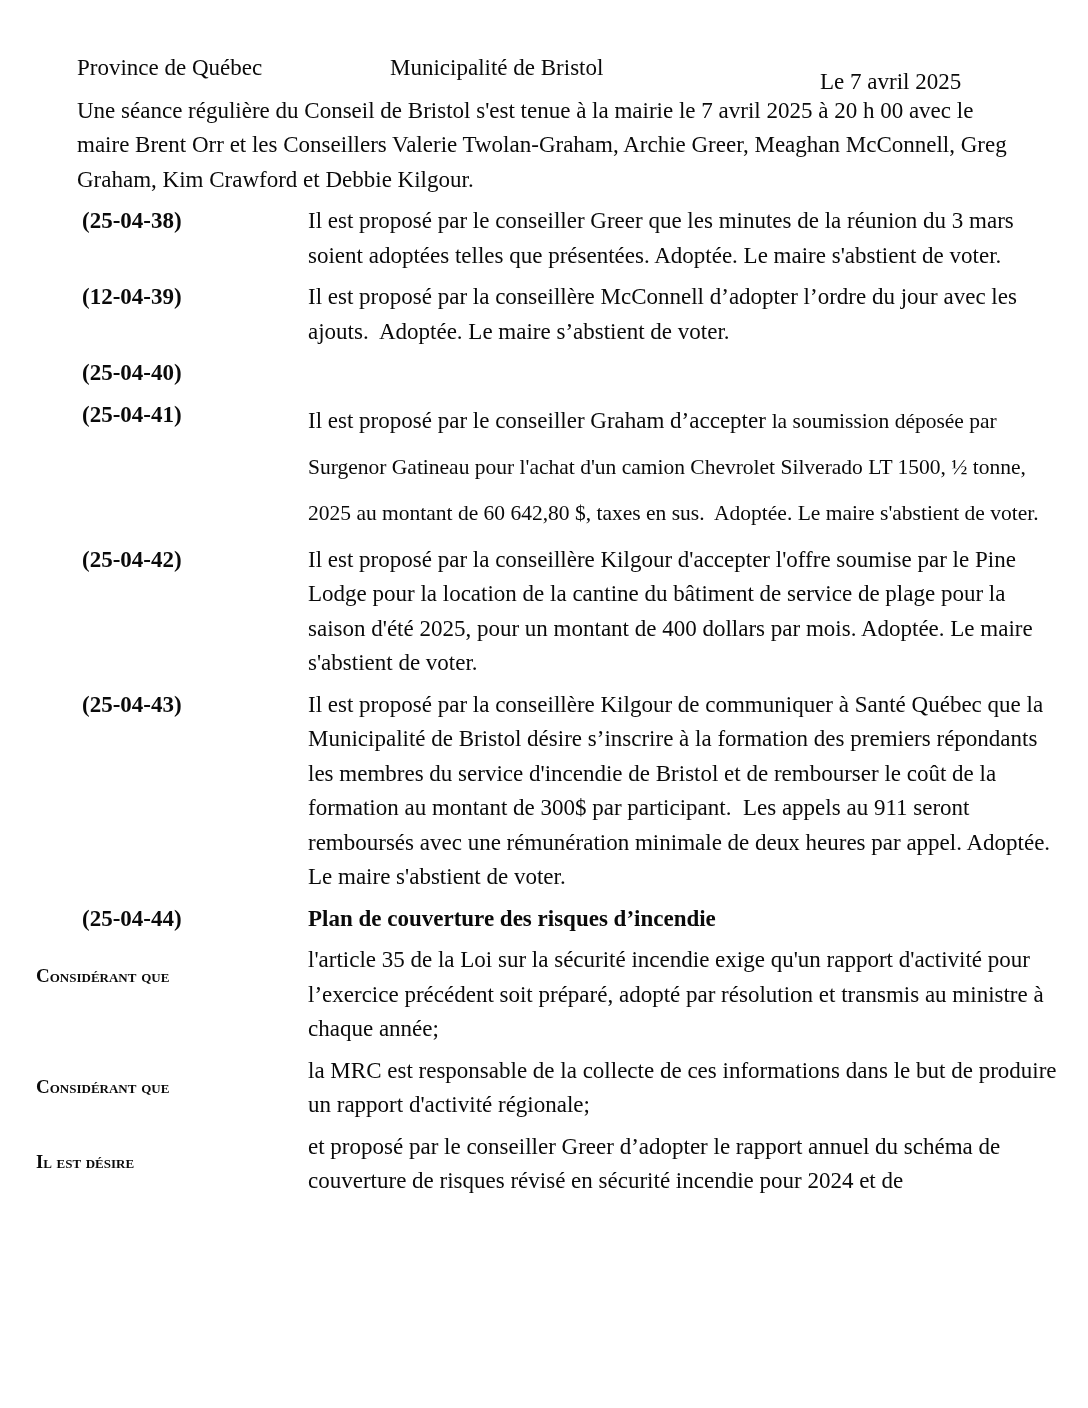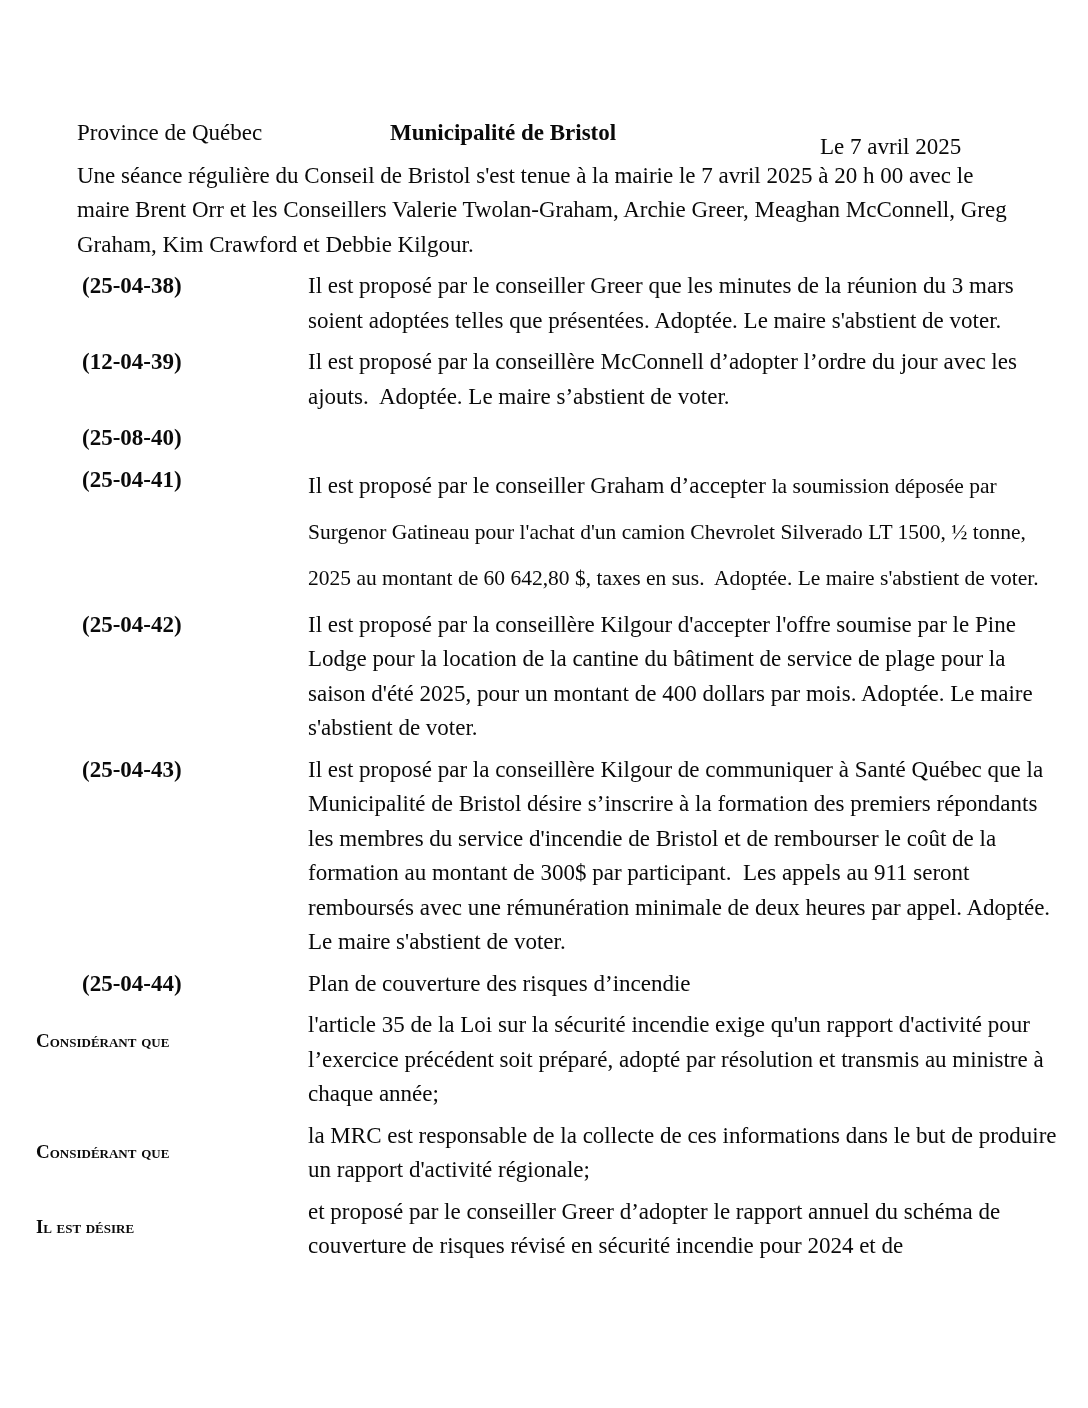--- a/index.html
+++ b/index.html
@@ -6,52 +6,52 @@
   .page {
     position: relative;
     width: 1088px;
     height: 1408px;
     box-sizing: border-box;
     background: #ffffff;
     color: #0a0a0a;
     font-family: "Liberation Serif", "DejaVu Serif", serif;
     font-size: 23px;
     line-height: 34.5px;
-    padding-top: 116px;
+    padding-top: 51px;
     overflow: hidden;
   }
   .header-row {
     position: relative;
     height: 34.5px;
     margin-left: 77px;
     margin-right: 60px;
     margin-bottom: 8px;
   }
   .header-row .h-prov { position: absolute; left: 0; top: 0; white-space: nowrap; }
-  .header-row .h-muni { position: absolute; left: 313px; top: 0; white-space: nowrap; font-weight: bold; }
+  .header-row .h-muni { position: absolute; left: 313px; top: 0; white-space: nowrap; }
   .header-row .h-date { position: absolute; left: 743px; top: 14px; white-space: nowrap; }
   .intro {
     margin: 0 0 7px 77px;
     width: 935px;
     white-space: pre-wrap;
   }
   .row { display: flex; margin-bottom: 7px; }
   .num {
     width: 265px;
     box-sizing: border-box;
     padding-left: 82px;
     font-weight: 700;
     white-space: nowrap;
   }
   .body {
     width: 752px;
     white-space: pre-wrap;
     margin-left: 43px;
   }
-  .body.heading { font-weight: 400; }
+  .body.heading { font-weight: 700; }
   .row.condensed .body { font-size: 21.5px; line-height: 46px; }
   .row.condensed .lead { font-size: 23px; }
   .clause .label {
     width: 265px;
     box-sizing: border-box;
     padding-left: 36px;
     padding-top: 3px;
     font-weight: 700;
     font-variant: small-caps;
     font-size: 19px;
@@ -78,21 +78,21 @@
     <div class="num">(25-04-38)</div>
     <div class="body">Il est proposé par le conseiller Greer que les minutes de la réunion du 3 mars soient adoptées telles que présentées. Adoptée. Le maire s'abstient de voter.</div>
   </div>
 
   <div class="row">
     <div class="num">(12-04-39)</div>
     <div class="body">Il est proposé par la conseillère McConnell d’adopter l’ordre du jour avec les ajouts.  Adoptée. Le maire s’abstient de voter.</div>
   </div>
 
   <div class="row">
-    <div class="num">(25-08-40)</div>
+    <div class="num">(25-04-40)</div>
   </div>
 
   <div class="row condensed">
     <div class="num">(25-04-41)</div>
     <div class="body"><span class="lead">Il est proposé par le conseiller Graham d’accepter </span><span>la soumission déposée par Surgenor Gatineau pour l'achat d'un camion Chevrolet Silverado LT 1500, ½ tonne, 2025 au montant de 60 642,80 $, taxes en sus.  Adoptée. Le maire s'abstient de voter.</span></div>
   </div>
 
   <div class="row">
     <div class="num">(25-04-42)</div>
     <div class="body">Il est proposé par la conseillère Kilgour d'accepter l'offre soumise par le Pine Lodge pour la location de la cantine du bâtiment de service de plage pour la saison d'été 2025, pour un montant de 400 dollars par mois. Adoptée. Le maire s'abstient de voter.</div>

